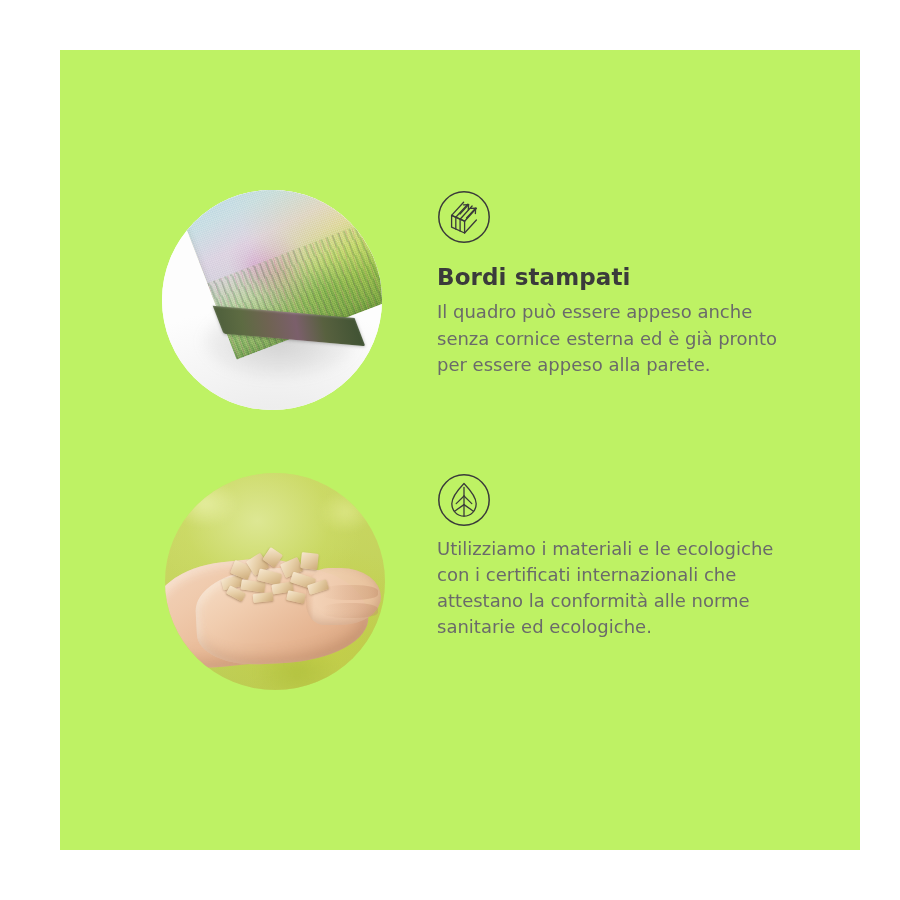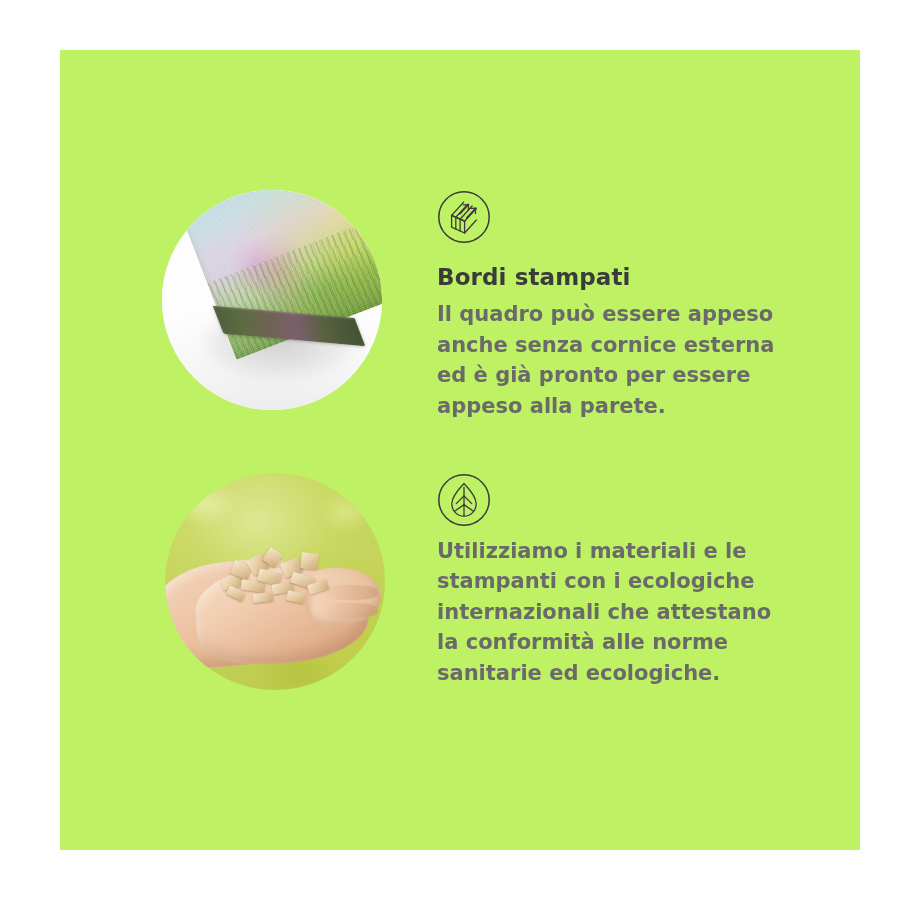--- a/index.html
+++ b/index.html
@@ -253,22 +253,22 @@
   .feature-title {
     margin: 20px 0 0 0;
     font-size: 23px;
     font-weight: 600;
     color: #3b3b3b;
     letter-spacing: .1px;
     line-height: 1.15;
   }
   .feature-desc {
     margin: 9px 0 0 0;
-    font-size: 21px;
-    font-weight: 700;
+    font-size: 18px;
+    font-weight: 400;
     color: #6a6a6a;
     line-height: 1.45;
     max-width: 360px;
   }
 </style>
 </head>
 <body>
 
 <div class="canvas-root">
   <div class="panel">
@@ -344,18 +344,18 @@
             <g fill="none" stroke="#3a3a3a" stroke-width="1.3" stroke-linecap="round" stroke-linejoin="round">
               <path d="M27 10.5 C34.6 18.4 39.2 24.4 39.2 30.8 C39.2 37.7 33.7 43.2 27 43.2 C20.3 43.2 14.8 37.7 14.8 30.8 C14.8 24.4 19.4 18.4 27 10.5 Z"></path>
               <path d="M27 14.4 L27 43.2"></path>
               <path d="M27 23.0 L19.2 30.6"></path>
               <path d="M27 23.0 L34.8 30.6"></path>
               <path d="M27 31.6 L17.6 38.2"></path>
               <path d="M27 31.6 L36.4 38.2"></path>
             </g>
           </svg>
         </span>
-        <p class="feature-desc">Utilizziamo i materiali e le stampanti con i ecologiche internazionali che attestano la conformità alle norme sanitarie ed ecologiche.</p>
+        <p class="feature-desc">Utilizziamo i materiali e le ecologiche con i certificati internazionali che attestano la conformità alle norme sanitarie ed ecologiche.</p>
       </div>
     </div>
 
   </div>
 </div>
 
 </body></html>

